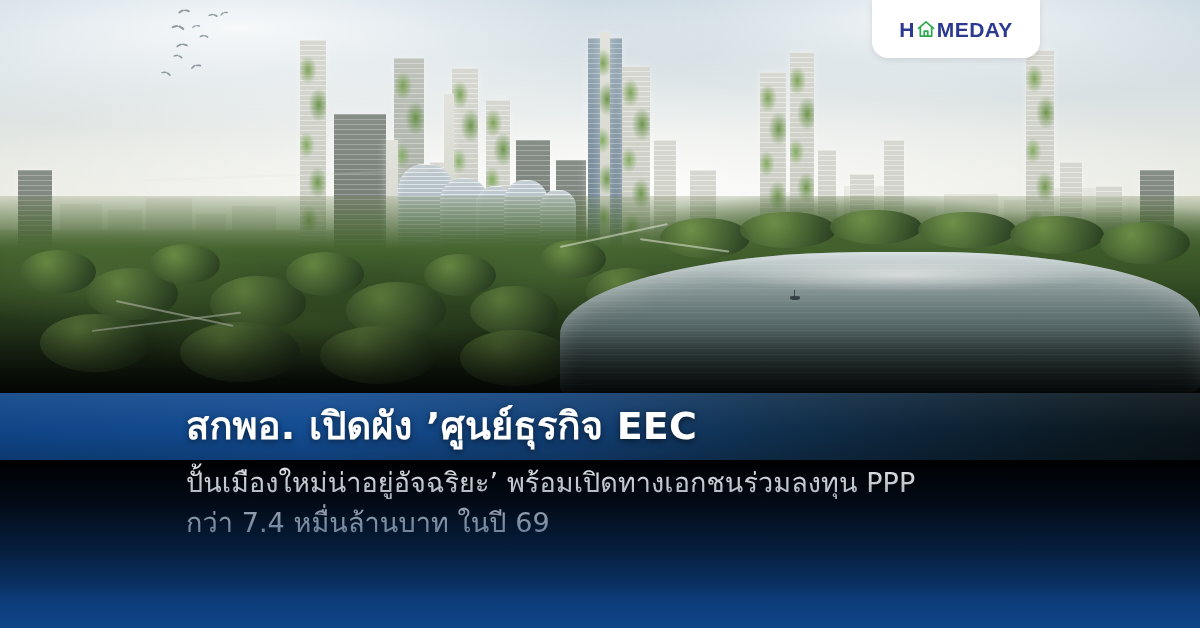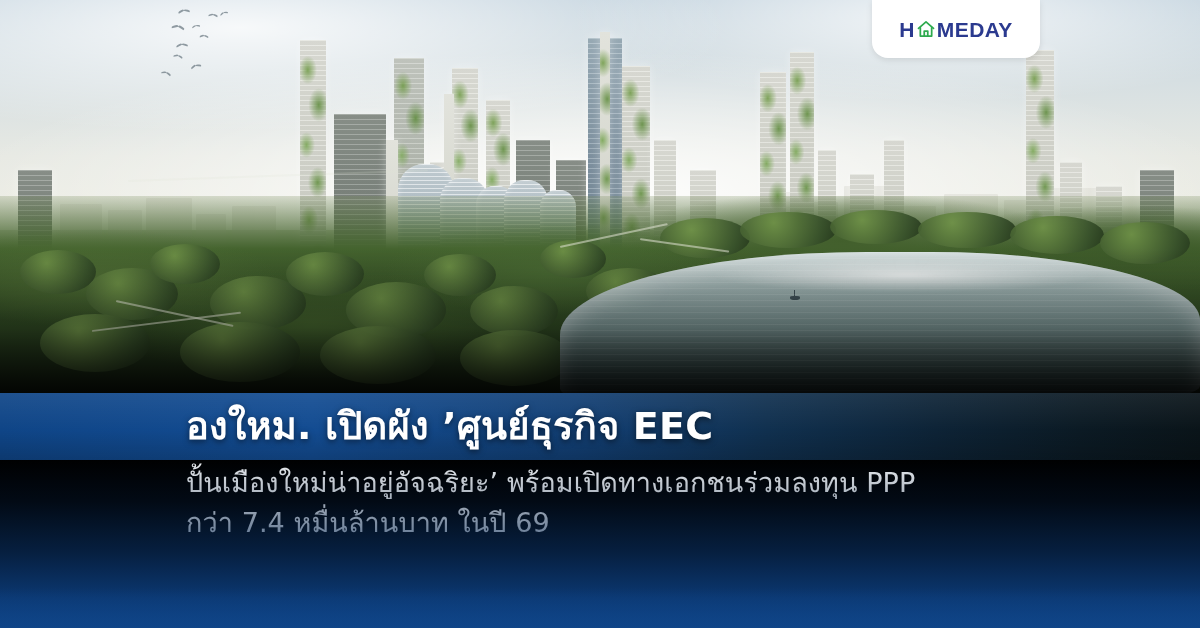--- a/index.html
+++ b/index.html
@@ -368,21 +368,21 @@
         <path d="M9.9 20.4 V14.4 H14.1 V20.4"></path>
       </svg>
       <span>MEDAY</span>
     </div>
   </div>
 
   <div class="banner">
     <span class="sheen"></span>
   </div>
 
-  <div class="headline">องใหม. เปิดผัง ’ศูนย์ธุรกิจ EEC</div>
+  <div class="headline">สกพอ. เปิดผัง ’ศูนย์ธุรกิจ EEC</div>
 
   <div class="subwrap">
     <div>ปั้นเมืองใหม่น่าอยู่อัจฉริยะ’ พร้อมเปิดทางเอกชนร่วมลงทุน PPP</div>
     <div>กว่า 7.4 หมื่นล้านบาท ในปี 69</div>
   </div>
 
   <div class="bottom-glow"></div>
 
 </div>
 

